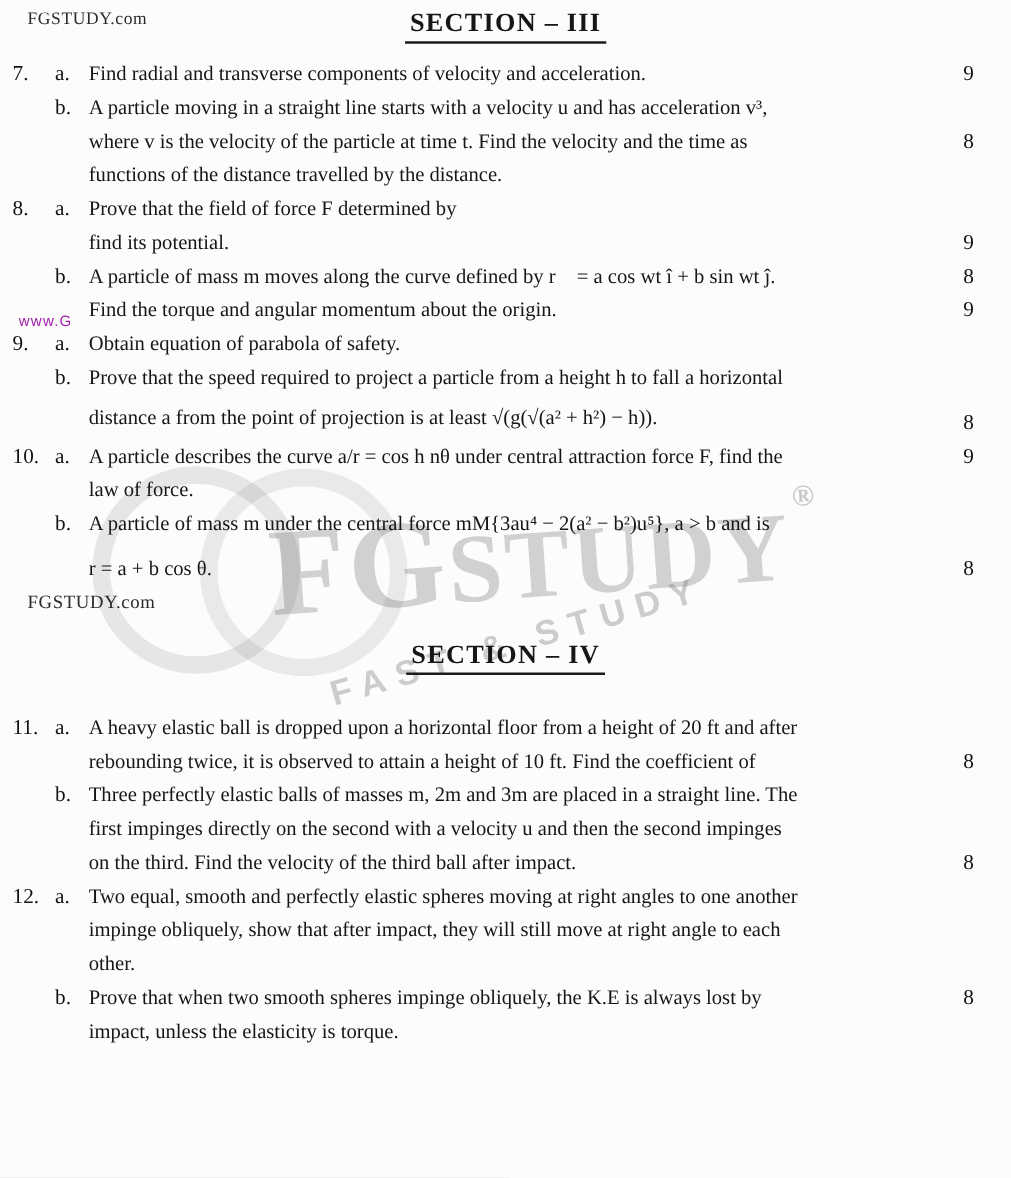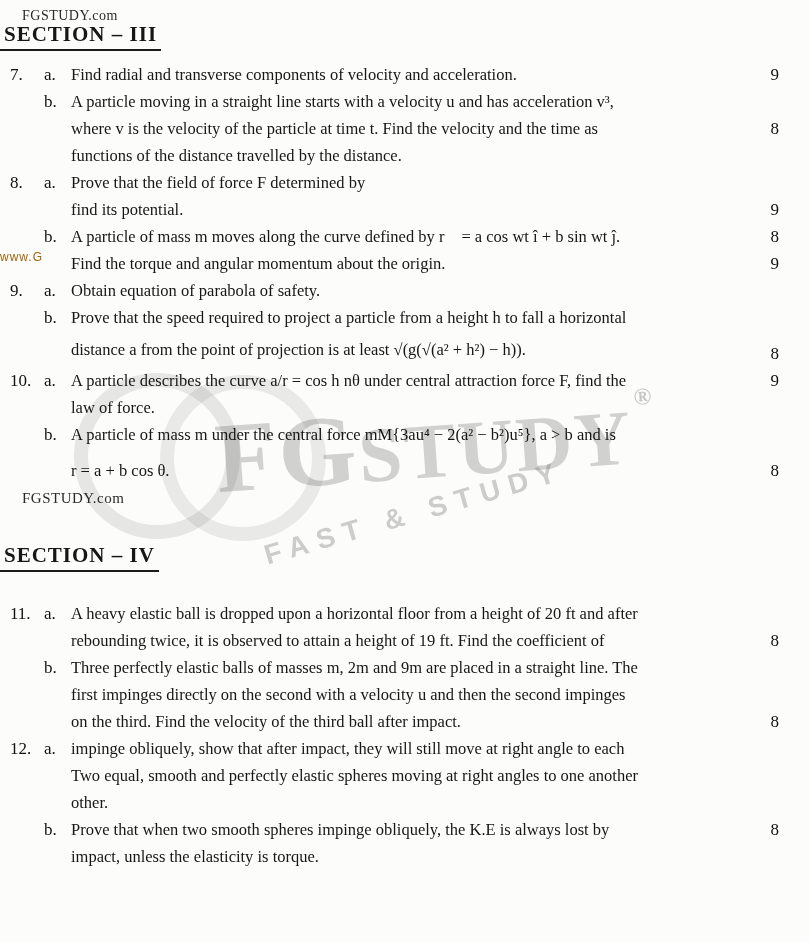--- a/index.html
+++ b/index.html
@@ -11,21 +11,21 @@
     font-family:"Liberation Serif","DejaVu Serif",serif;
     color:#161616;
     overflow:hidden;
   }
   
   .site-top{
     position:absolute;top:8px;left:22px;
     font-size:14px;letter-spacing:.5px;color:#2a2a2a;z-index:3;
   }
   
-  .section-head{position:relative;z-index:2;text-align:left;padding-top:22px;}
+  .section-head{position:relative;z-index:2;text-align:center;padding-top:6px;}
   .section-head.s4{margin-top:14px;margin-bottom:28px;}
   .section-title{
     display:inline-block;font-weight:bold;font-size:21px;letter-spacing:1px;
     border-bottom:2px solid #1b1b1b;padding:0 4px 2px;
   }
   
   .qwrap{position:relative;z-index:2;padding:10px 30px 0 10px;}
   .qwrap.s4{padding-top:0;}
   .part-row{display:grid;grid-template-columns:34px 27px 1fr;align-items:start;}
   .qnum{font-size:17px;color:#111;}
@@ -33,22 +33,22 @@
   .qnum,.plabel{line-height:27px;}
   .qline{position:relative;font-size:16.5px;line-height:27px;padding-right:38px;white-space:nowrap;}
   .qline.tall{padding-top:5px;padding-bottom:4px;}
   .ltext{display:inline-block;text-align:right;}
   .mark{position:absolute;right:0;top:0;font-size:17px;line-height:27px;color:#111;}
   .qline.tall .mark{top:9px;}
   
   .site-mid{position:relative;z-index:2;margin:6px 0 0 22px;font-size:15px;letter-spacing:.5px;color:#2a2a2a;}
   
   .margin-note{
-    position:absolute;left:0;top:250px;z-index:3;
-    font-size:12px;color:#a16207;letter-spacing:1px;
+    position:absolute;left:15px;top:250px;z-index:3;
+    font-size:12px;color:#a21caf;letter-spacing:1px;
     font-family:"Liberation Sans",sans-serif;
   }
   
   .wm{position:absolute;left:0;top:0;width:809px;height:942px;z-index:1;pointer-events:none;}
   .wm-circles{position:absolute;left:55px;top:368px;}
   .wm-brand{
     position:absolute;left:215px;top:386px;
     font-weight:bold;color:rgba(110,110,110,.30);
     transform:rotate(-4deg);letter-spacing:2px;white-space:nowrap;
   }
@@ -157,38 +157,38 @@
 
   <div class="section-head s4">
     <span class="section-title">SECTION – IV</span>
   </div>
   <div id="sec4" class="qwrap s4">
       <div class="part-row">
         <div class="qnum">11.</div>
         <div class="plabel">a.</div>
         <div class="pbody">
           <div class="qline"><span class="ltext">A heavy elastic ball is dropped upon a horizontal floor from a height of 20 ft and after</span></div>
-          <div class="qline"><span class="ltext">rebounding twice, it is observed to attain a height of 19 ft. Find the coefficient of</span><span class="mark">8</span></div>
-        </div>
-      </div>
-      <div class="part-row">
-        <div class="qnum"></div>
-        <div class="plabel">b.</div>
-        <div class="pbody">
-          <div class="qline"><span class="ltext">Three perfectly elastic balls of masses m, 2m and 9m are placed in a straight line. The</span></div>
+          <div class="qline"><span class="ltext">rebounding twice, it is observed to attain a height of 10 ft. Find the coefficient of</span><span class="mark">8</span></div>
+        </div>
+      </div>
+      <div class="part-row">
+        <div class="qnum"></div>
+        <div class="plabel">b.</div>
+        <div class="pbody">
+          <div class="qline"><span class="ltext">Three perfectly elastic balls of masses m, 2m and 3m are placed in a straight line. The</span></div>
           <div class="qline"><span class="ltext">first impinges directly on the second with a velocity u and then the second impinges</span></div>
           <div class="qline"><span class="ltext">on the third. Find the velocity of the third ball after impact.</span><span class="mark">8</span></div>
         </div>
       </div>
       <div class="part-row">
         <div class="qnum">12.</div>
         <div class="plabel">a.</div>
         <div class="pbody">
+          <div class="qline"><span class="ltext">Two equal, smooth and perfectly elastic spheres moving at right angles to one another</span></div>
           <div class="qline"><span class="ltext">impinge obliquely, show that after impact, they will still move at right angle to each</span></div>
-          <div class="qline"><span class="ltext">Two equal, smooth and perfectly elastic spheres moving at right angles to one another</span></div>
           <div class="qline"><span class="ltext">other.</span></div>
         </div>
       </div>
       <div class="part-row">
         <div class="qnum"></div>
         <div class="plabel">b.</div>
         <div class="pbody">
           <div class="qline"><span class="ltext">Prove that when two smooth spheres impinge obliquely, the K.E is always lost by</span><span class="mark">8</span></div>
           <div class="qline"><span class="ltext">impact, unless the elasticity is torque.</span></div>
         </div>

